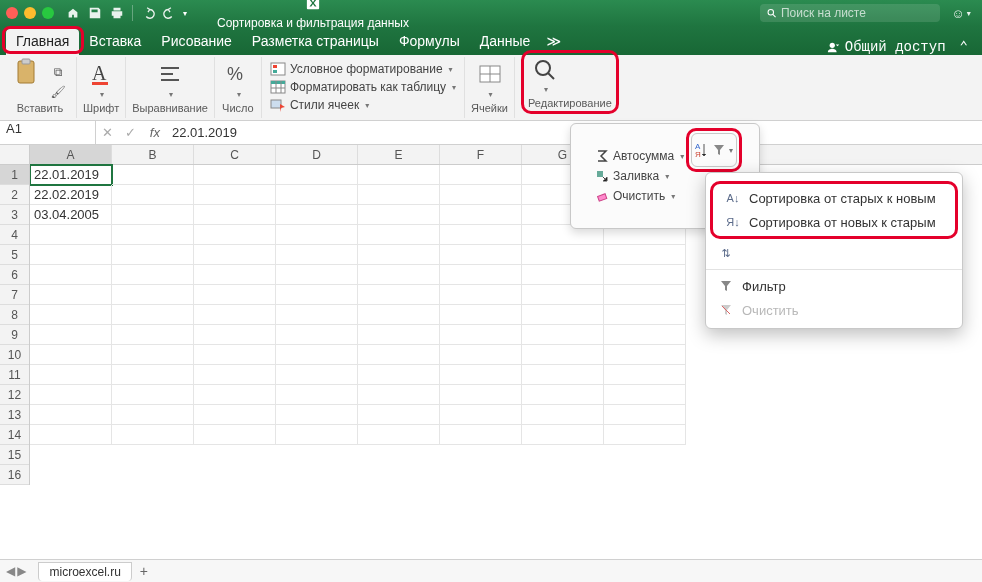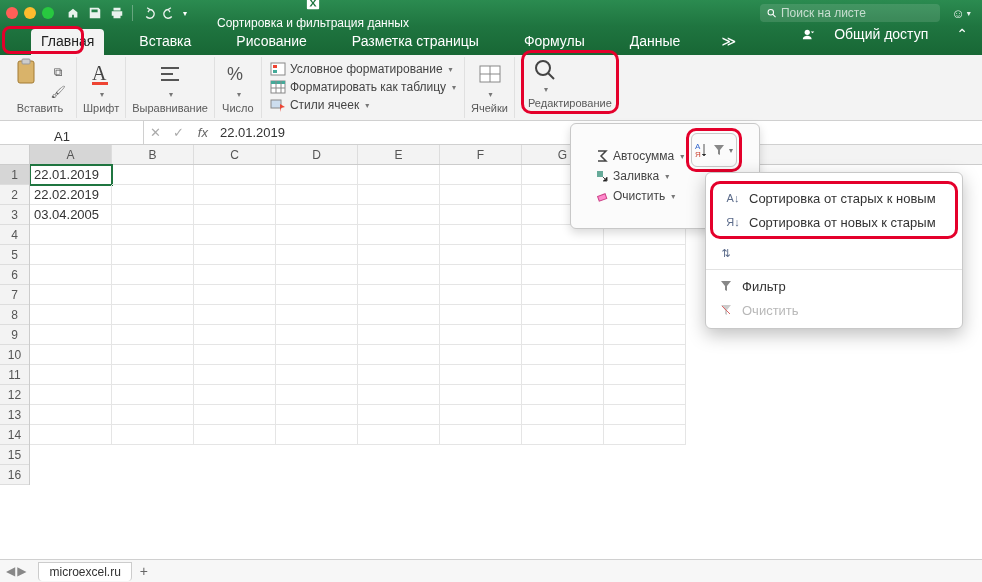--- a/index.html
+++ b/index.html
@@ -13,43 +13,43 @@
   .qa-btn { width: 22px; height: 20px; display: flex; align-items: center; justify-content: center; color: #fff; font-size: 13px; opacity: .9; }
   .titlebar-sep { width:1px; height:16px; background: rgba(255,255,255,.3); margin: 0 4px; }
   .titlebar-title { margin-left: 30px; display: flex; align-items: center; gap: 6px; flex-direction: column; }
   .search-wrap { margin-left: auto; display:flex; align-items:center; gap:4px; background: rgba(255,255,255,.12); border-radius: 4px; padding: 2px 6px; width: 180px; }
   .search-wrap input { background: transparent; border: 0; outline: 0; color: #fff; font-size: 12px; width: 100%; }
   .search-wrap input::placeholder { color: rgba(255,255,255,.7); }
   .smiley { margin-left: 10px; margin-right: 4px; }
 
   
   .tabrow { background: linear-gradient(#1f7540,#186735); height: 29px; display: flex; align-items: flex-end; padding: 0 6px; color: #fff; font-size: 14px; }
-  .tab { padding: 4px 10px 6px; cursor: default; position: relative; margin-left: 25px; }
+  .tab { padding: 4px 10px 6px; cursor: default; position: relative; }
   .tab.active { background: #f3f3f3; color: #222; border-radius: 4px 4px 0 0; }
   .tab-highlight { position: absolute; border: 3px solid #e4002b; border-radius: 8px; pointer-events: none; }
   .tab-more { padding: 4px 6px 6px; }
-  .tab-right { margin-left: auto; display:flex; align-items:center; gap:18px; padding: 4px 8px 13px; }
+  .tab-right { margin-left: auto; display:flex; align-items:center; gap:4px; padding: 4px 8px 0; font-family: Liberation Mono, monospace; }
 
   
   .ribbon { background: #f3f3f3; border-bottom: 1px solid #d0d0d0; height: 66px; display: flex; align-items:stretch; padding: 2px 4px; font-size: 12px; }
   .rgroup { display: flex; flex-direction: column; align-items: center; justify-content: flex-end; padding: 2px 6px 4px; border-right: 1px solid #e0e0e0; color: #5a5a5a; }
   .rgroup-label { font-size: 11px; margin-top: 1px; }
   .rgroup-body { flex:1; display:flex; align-items:center; gap:2px; }
   .big-btn { display:flex; flex-direction:column; align-items:center; justify-content:center; gap:2px; padding: 2px 4px; color:#5a5a5a; }
   .rgroup-stack { display:flex; flex-direction:column; gap:2px; padding:0 2px; }
   .mini { width:20px; height:18px; display:flex; align-items:center; justify-content:center; color:#555; font-size:12px; }
   .rline { display:flex; align-items:center; gap:4px; height:18px; color:#444; font-size:12px; padding: 0 2px; white-space:nowrap; }
   .rline svg { flex-shrink:0; }
   .caret { font-size:8px; color:#777; margin-left:2px; }
 
   .edit-highlight { border:3px solid #e4002b; border-radius:10px; padding:2px 4px; }
 
   
   .fbar { height: 24px; border-bottom: 1px solid #d0d0d0; display:flex; align-items:center; font-size:13px; background:#fff; }
-  .namebox { width: 96px; padding: 0 6px; border-right:1px solid #d0d0d0; height:100%; display:flex; align-items:flex-end;margin-left:48px; }
+  .namebox { width: 96px; padding: 0 6px; border-right:1px solid #d0d0d0; height:100%; display:flex; align-items:flex-start; }
   .fx { padding: 0 8px; color:#666; font-style:italic; }
   .fval { padding: 0 4px; flex:1; }
 
   
   .gridwrap { position: relative; display:flex; height: 414px; }
   .rowhdrs { width: 30px; background:#f3f3f3; border-right:1px solid #ccc; }
   .rowhdr { height: 20px; border-bottom:1px solid #ddd; text-align:center; font-size:12px; color:#555; line-height:20px; }
   .gridmain { flex:1; overflow:hidden; position:relative; }
   .colhdrs { display:flex; background:#f3f3f3; border-bottom:1px solid #ccc; height:20px; }
   .colhdr { width: 82px; border-right:1px solid #ddd; text-align:center; font-size:12px; color:#555; line-height:20px; }

